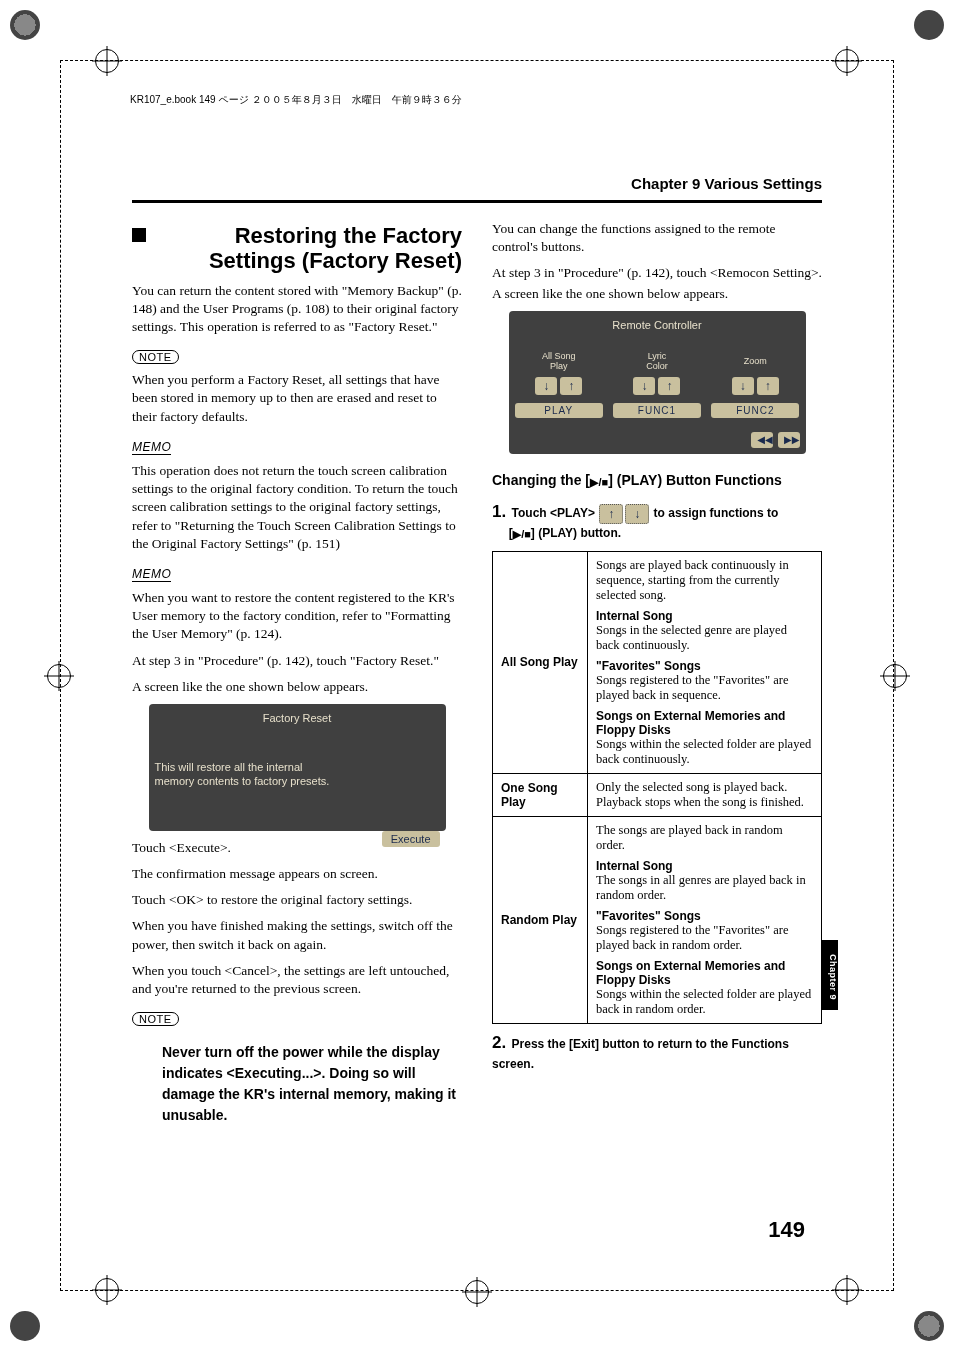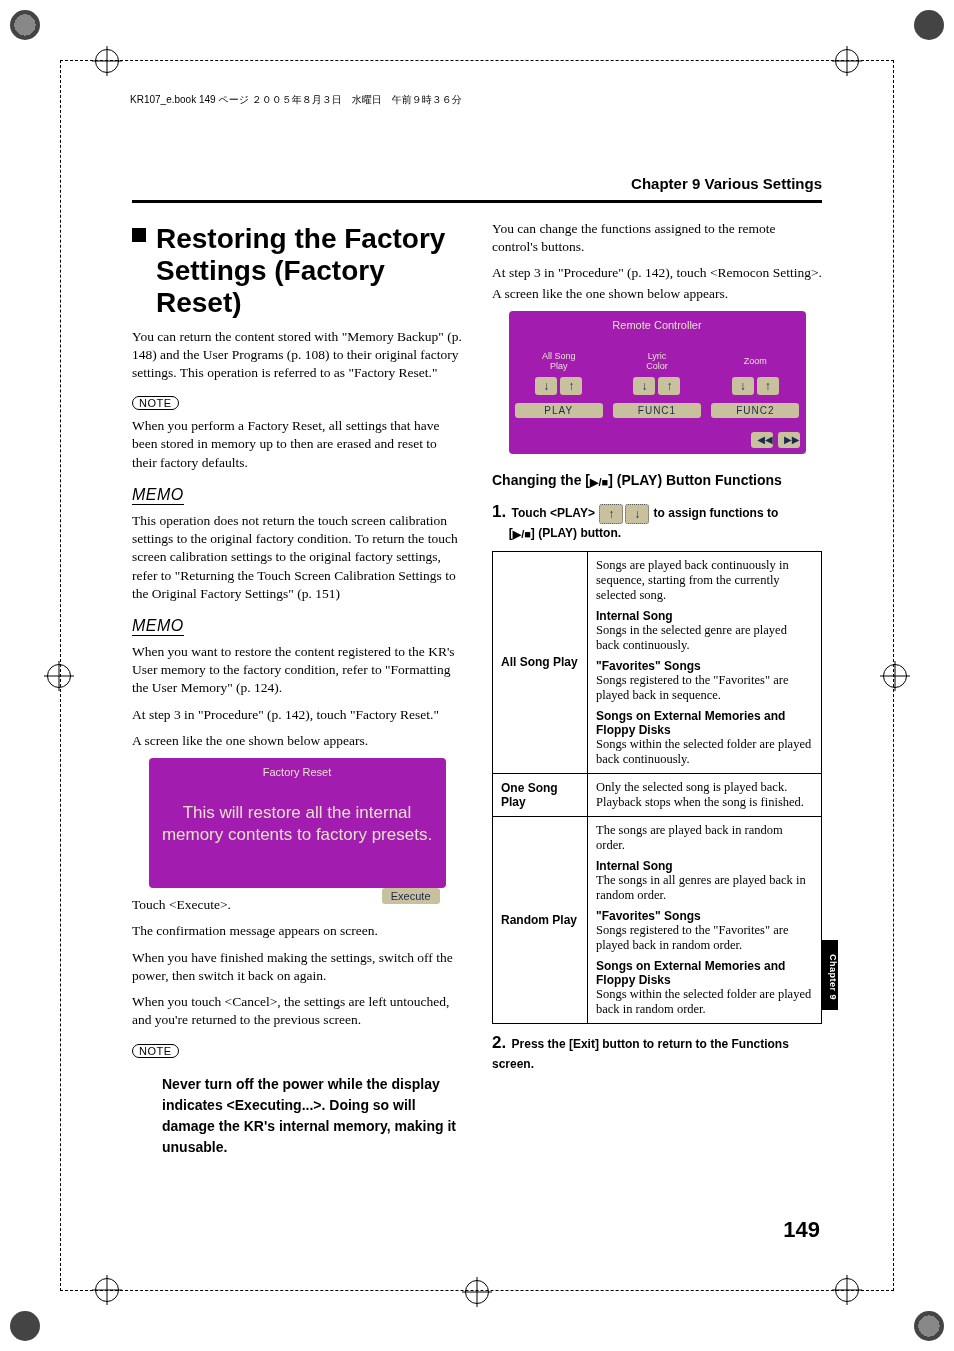--- a/index.html
+++ b/index.html
@@ -91,26 +91,27 @@
     right: 132px;
     bottom: 140px;
     display: flex;
     gap: 30px;
   }
   .col { flex: 1; }
 
   h2.section {
     font-family: Arial, Helvetica, sans-serif;
     font-weight: bold;
-    font-size: 28px;
+    font-size: 22px;
     margin: 8px 0 8px 0;
     line-height: 1.15;
     display: flex;
     align-items: flex-start;
     gap: 10px;
+    text-align: right;
   }
   h2.section .sq {
     width: 14px;
     height: 14px;
     background: #000;
     margin-top: 5px;
     flex: 0 0 14px;
   }
   p.body {
     font-size: 13.5px;
@@ -128,50 +129,50 @@
     margin-top: 6px;
     margin-bottom: 2px;
     letter-spacing: 0.5px;
   }
   .memo-label {
     font-style: italic;
     border: none;
     border-bottom: 1.5px solid #000;
     border-radius: 0;
     padding: 0;
-    font-size: 16px;
+    font-size: 12px;
   }
   .indent {
     margin-left: 30px;
     font-size: 13px;
     line-height: 1.35;
   }
 
   .screenshot {
     width: 297px;
     margin: 8px auto;
-    background: #a21caf;
+    background: #404040;
     padding: 6px;
     box-sizing: border-box;
     color: #e7e0cb;
     font-family: "Verdana","MS PGothic",sans-serif;
     font-size: 10px;
     text-align: center;
     border-radius: 4px;
   }
   .screenshot .title {
     margin-bottom: 16px;
     padding-top: 2px;
     font-size: 11px;
   }
   .screenshot .msg {
-    font-size: 17px;
+    font-size: 11px;
     line-height: 1.3;
-    margin: 24px 0 36px 0;
-    text-align: center;
+    margin: 36px 0 36px 0;
+    text-align: left;
   }
   .screenshot .exec {
     display: inline-block;
     float: right;
     background: #c9c09e;
     color: #1a2a4d;
     padding: 2px 9px;
     font-size: 11px;
     border-radius: 3px;
     margin-top: 6px;
@@ -310,21 +311,21 @@
     font-family: Arial, Helvetica, sans-serif;
     font-weight: bold;
     font-size: 12px;
     display: block;
     margin-top: 6px;
   }
 
   .page-num {
     position: absolute;
     bottom: 108px;
-    right: 134px;
+    right: 149px;
     font-family: Arial, Helvetica, sans-serif;
     font-weight: bold;
     font-size: 22px;
   }
   .side-tab {
     position: absolute;
     right: 116px;
     top: 940px;
     width: 16px;
     height: 70px;
@@ -400,20 +401,21 @@
 
       <div class="screenshot clearfix">
         <div class="title">Factory Reset</div>
         <div class="msg" style="white-space:pre-line">This will restore all the internal
 memory contents to factory presets.</div>
         <span class="exec">Execute</span>
       </div>
 
       <p class="body">Touch &lt;Execute&gt;.</p>
       <p class="body">The confirmation message appears on screen.</p>
+      <p class="body">Touch &lt;OK&gt; to restore the original factory settings.</p>
       <p class="body">When you have finished making the settings, switch off the power, then switch it back on again.</p>
       <p class="body">When you touch &lt;Cancel&gt;, the settings are left untouched, and you're returned to the previous screen.</p>
 
       <span class="note-label">NOTE</span>
       <p class="indent bold-note">Never turn off the power while the display indicates &lt;Executing...&gt;. Doing so will damage the KR's internal memory, making it unusable.</p>
     </div>
 
     <div class="col">
       <p class="body">You can change the functions assigned to the remote control's buttons.</p>
       <p class="body" style="margin-bottom:0">At step 3 in "Procedure" (p. 142), touch &lt;Remocon Setting&gt;.</p>

